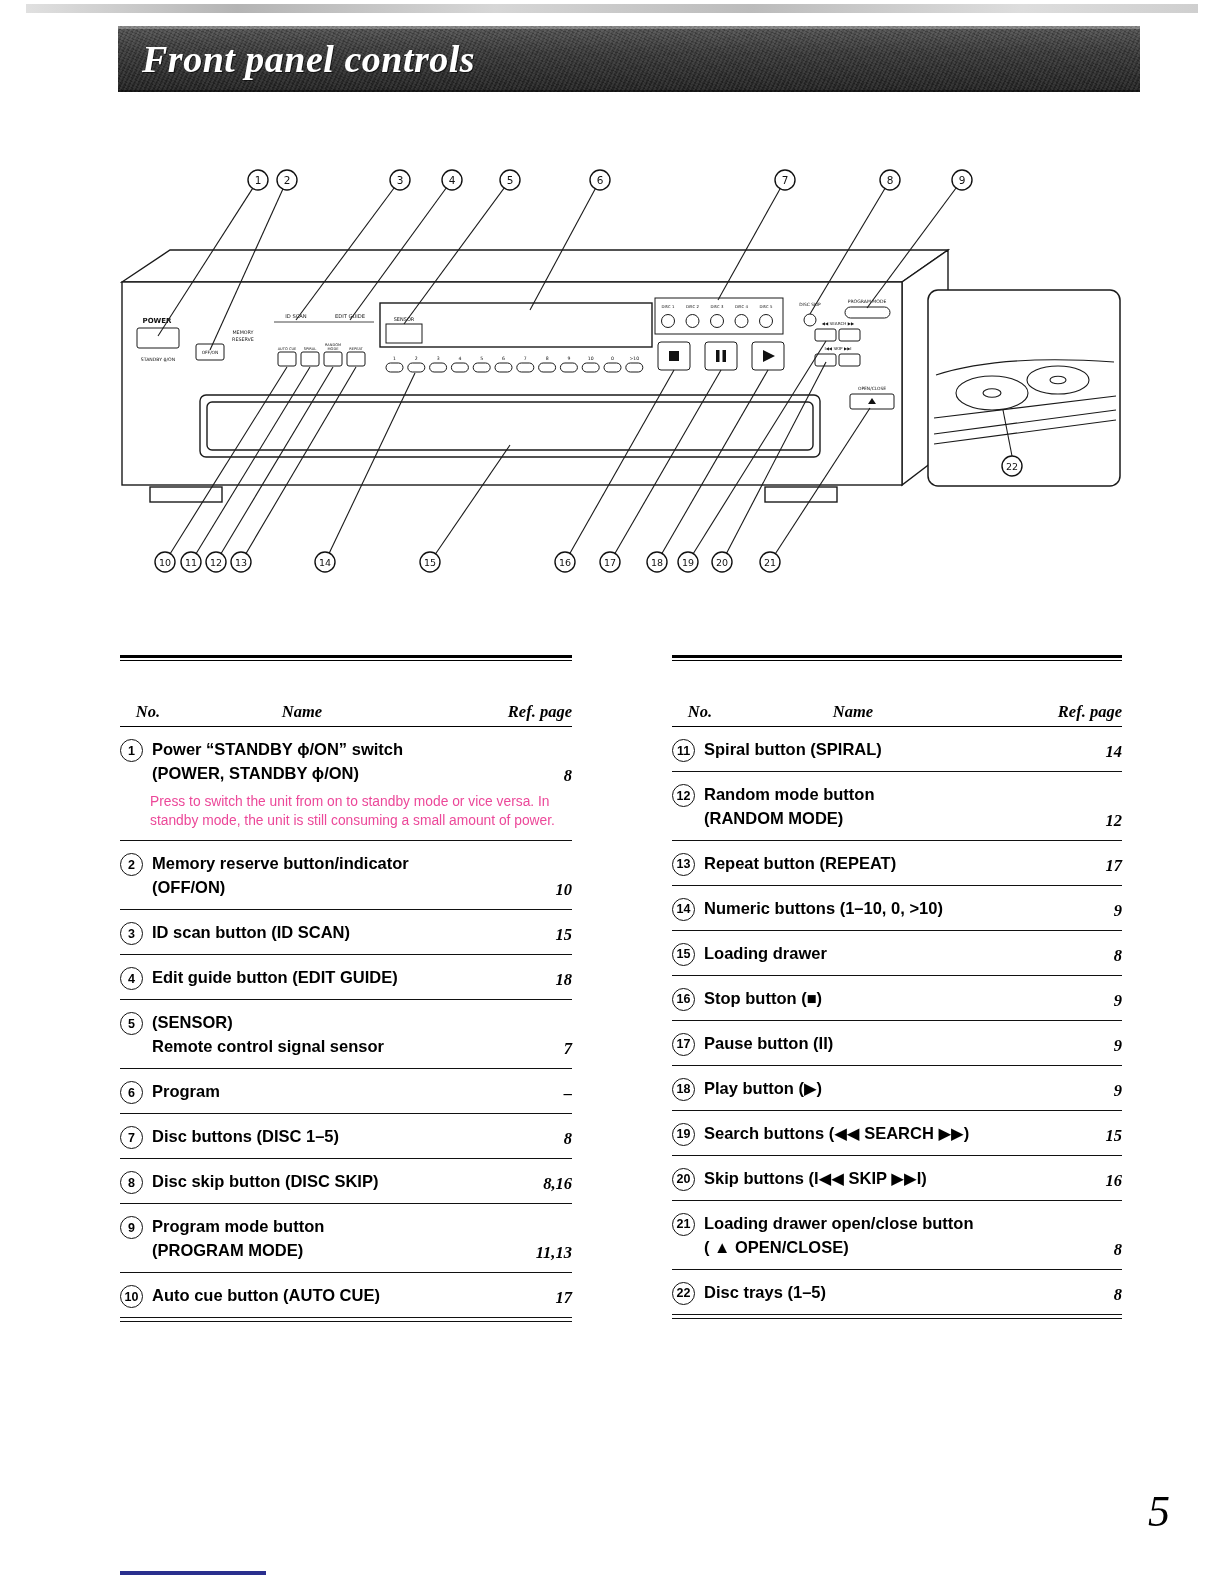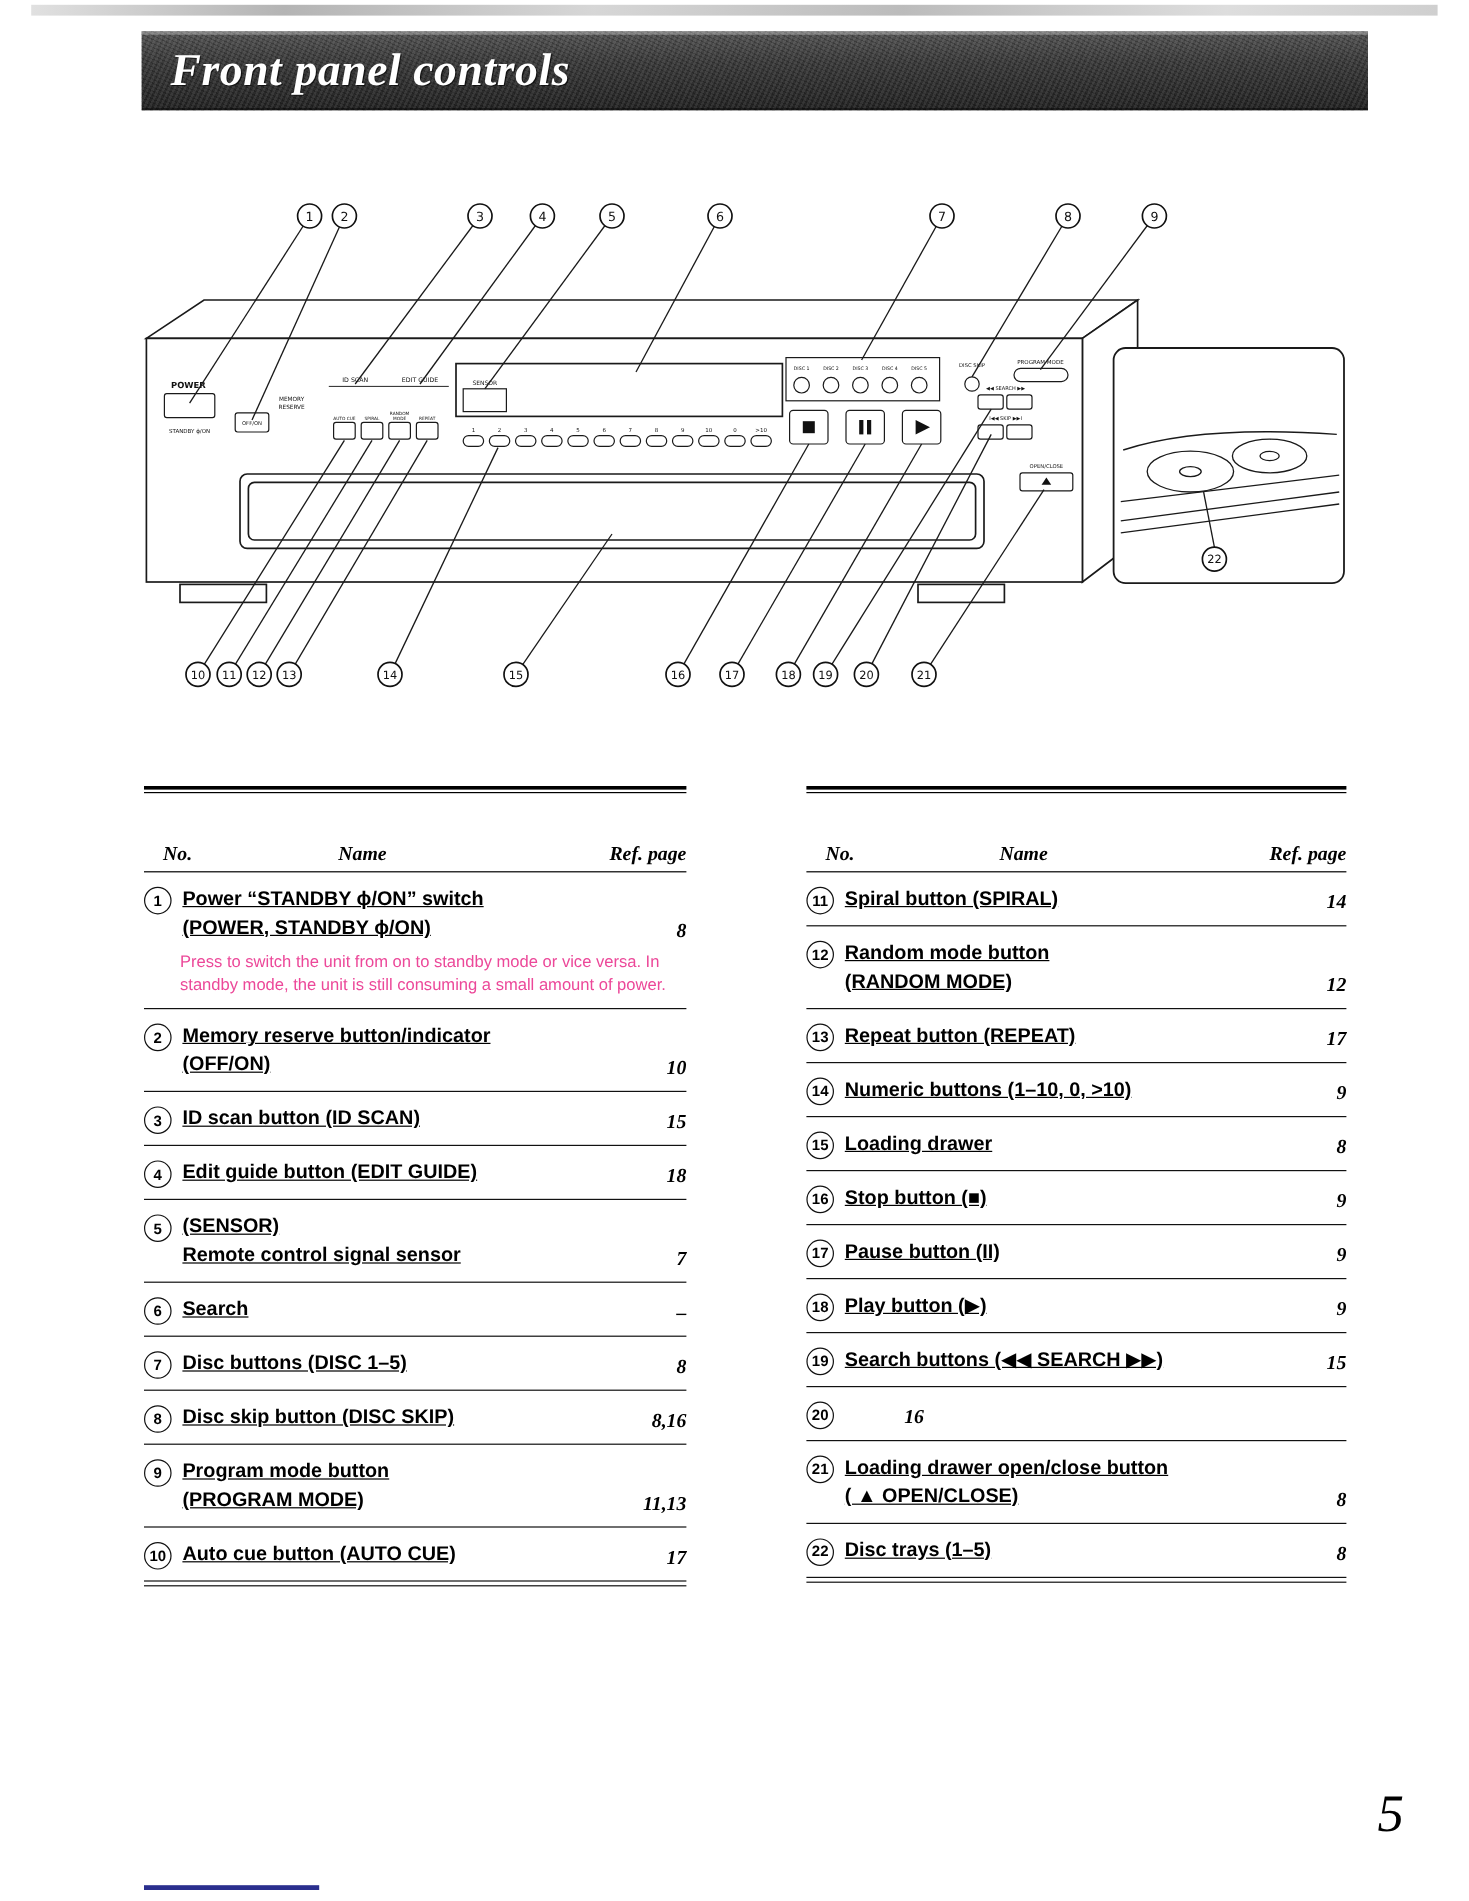--- a/index.html
+++ b/index.html
@@ -32,21 +32,21 @@
   .tcol.right{left:672px;width:450px;}
   .thead{position:relative;display:flex;align-items:baseline;border-top:3px solid #000;
     border-bottom:1.6px solid #000;padding:8px 0 4px;}
   .thead::before{content:"";position:absolute;left:0;right:0;top:2px;height:1px;background:#000;}
   .th{font:italic 700 16.5px "Liberation Serif",serif;text-align:center;}
   .th.no{width:56px;}
   .th.name{flex:1;text-align:center;padding-right:60px;}
   .th.ref{width:84px;text-align:right;margin-top:36px;}
   .trow{border-bottom:1.6px solid #111;padding:11px 0 9px;}
   .rowmain{display:flex;align-items:flex-end;}
-  .names{flex:1;text-decoration:underline;}
+  .names{flex:1;}
   .cnum{flex:0 0 auto;width:21px;height:21px;border:1.7px solid #111;border-radius:50%;
     display:flex;align-items:center;justify-content:center;
     font:700 12.5px "Liberation Sans",sans-serif;margin-right:9px;align-self:flex-start;margin-top:1px;}
   .nm{font:700 16.5px "Liberation Sans","DejaVu Sans",sans-serif;line-height:1.45;}
   .ref{width:66px;text-align:right;font:italic 700 16.5px "Liberation Serif",serif;}
   .note{font:400 13.8px "Liberation Sans",sans-serif;line-height:1.4;margin:6px 0 1px 30px;color:#ec4899;}
   .tcol::after{content:"";display:block;border-bottom:1.6px solid #111;margin-top:3px;}
 
   .pagenum{position:absolute;right:54px;top:1486px;font:italic 400 44px "Liberation Serif",serif;}
   .bottom-rule{position:absolute;left:120px;top:1571px;width:146px;height:4px;background:#2a2f8e;}
@@ -361,21 +361,21 @@
           <div class="nm">Remote control signal sensor</div>
         </div>
         <span class="ref">7</span>
       </div>
     </div>
 
     <div class="trow">
       <div class="rowmain">
         <span class="cnum">6</span>
         <div class="names">
-            <div class="nm">Search</div>
+            <div class="nm">Program</div>
           </div>
         <span class="ref">–</span>
       </div>
     </div>
 
     <div class="trow">
       <div class="rowmain">
         <span class="cnum">7</span>
         <div class="names">
             <div class="nm">Disc buttons (DISC 1–5)</div>
@@ -510,20 +510,23 @@
         <div class="names">
             <div class="nm">Search buttons (◀◀ SEARCH ▶▶)</div>
           </div>
         <span class="ref">15</span>
       </div>
     </div>
 
     <div class="trow">
       <div class="rowmain">
         <span class="cnum">20</span>
+        <div class="names">
+            <div class="nm">Skip buttons (I◀◀ SKIP ▶▶I)</div>
+          </div>
         <span class="ref">16</span>
       </div>
     </div>
 
     <div class="trow">
       <div class="rowmain">
         <span class="cnum">21</span>
         <div class="names">
           <div class="nm">Loading drawer open/close button</div>
           <div class="nm">( ▲ OPEN/CLOSE)</div>

